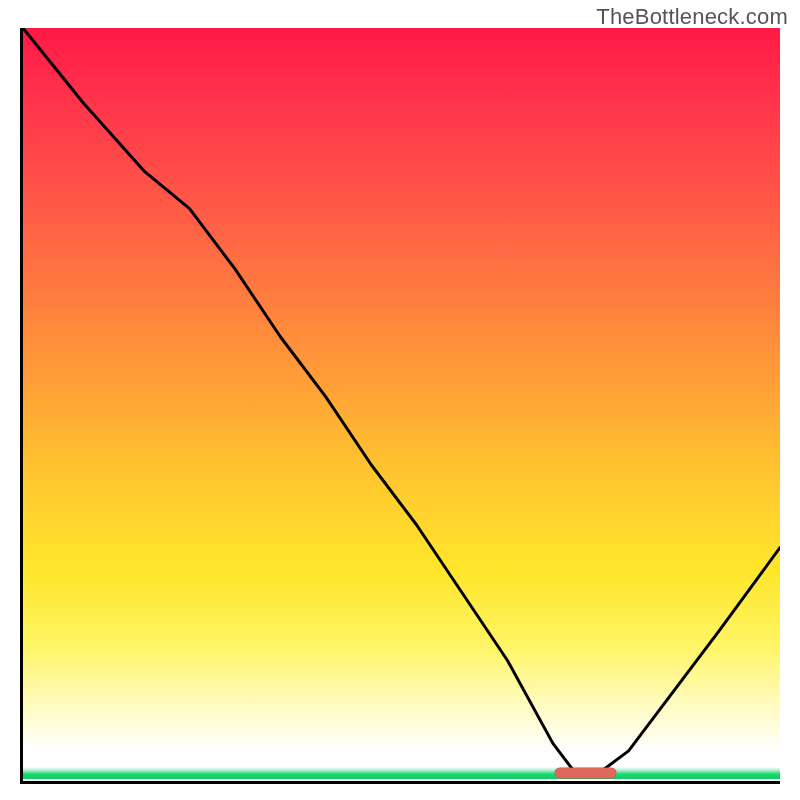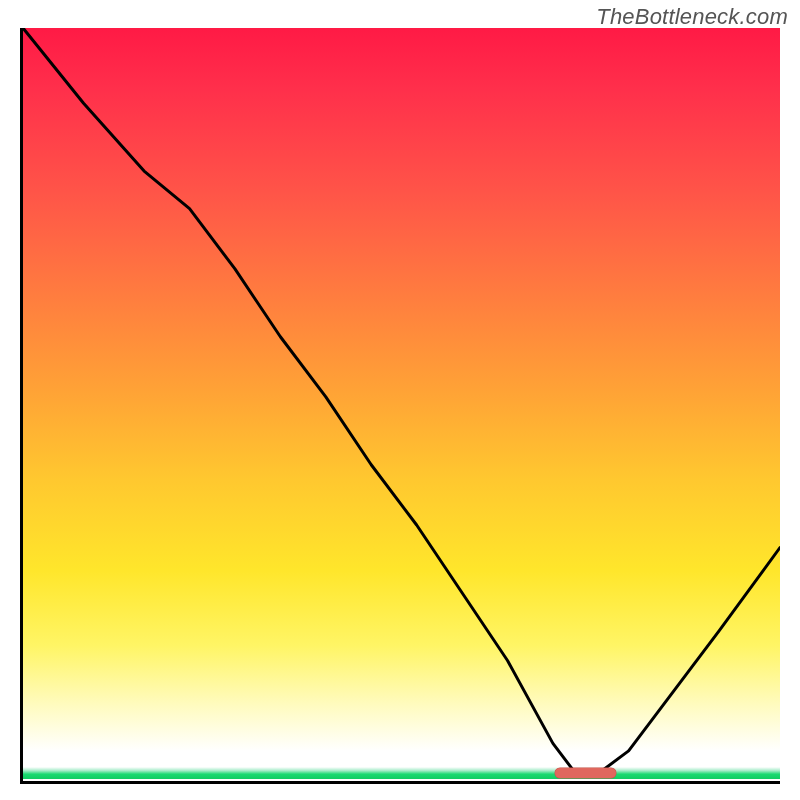--- a/index.html
+++ b/index.html
@@ -8,21 +8,20 @@
     width: 800px;
     height: 800px;
     overflow: hidden;
     background: #ffffff;
     font-family: Arial, Helvetica, sans-serif;
   }
   .wrap {
     position: relative;
     width: 800px;
     height: 616px;
-    font-style: italic;
   }
   .watermark {
     position: absolute;
     top: 4px;
     right: 12px;
     color: #555555;
     font-size: 22px;
     font-weight: 400;
     letter-spacing: 0.2px;
     z-index: 10;

